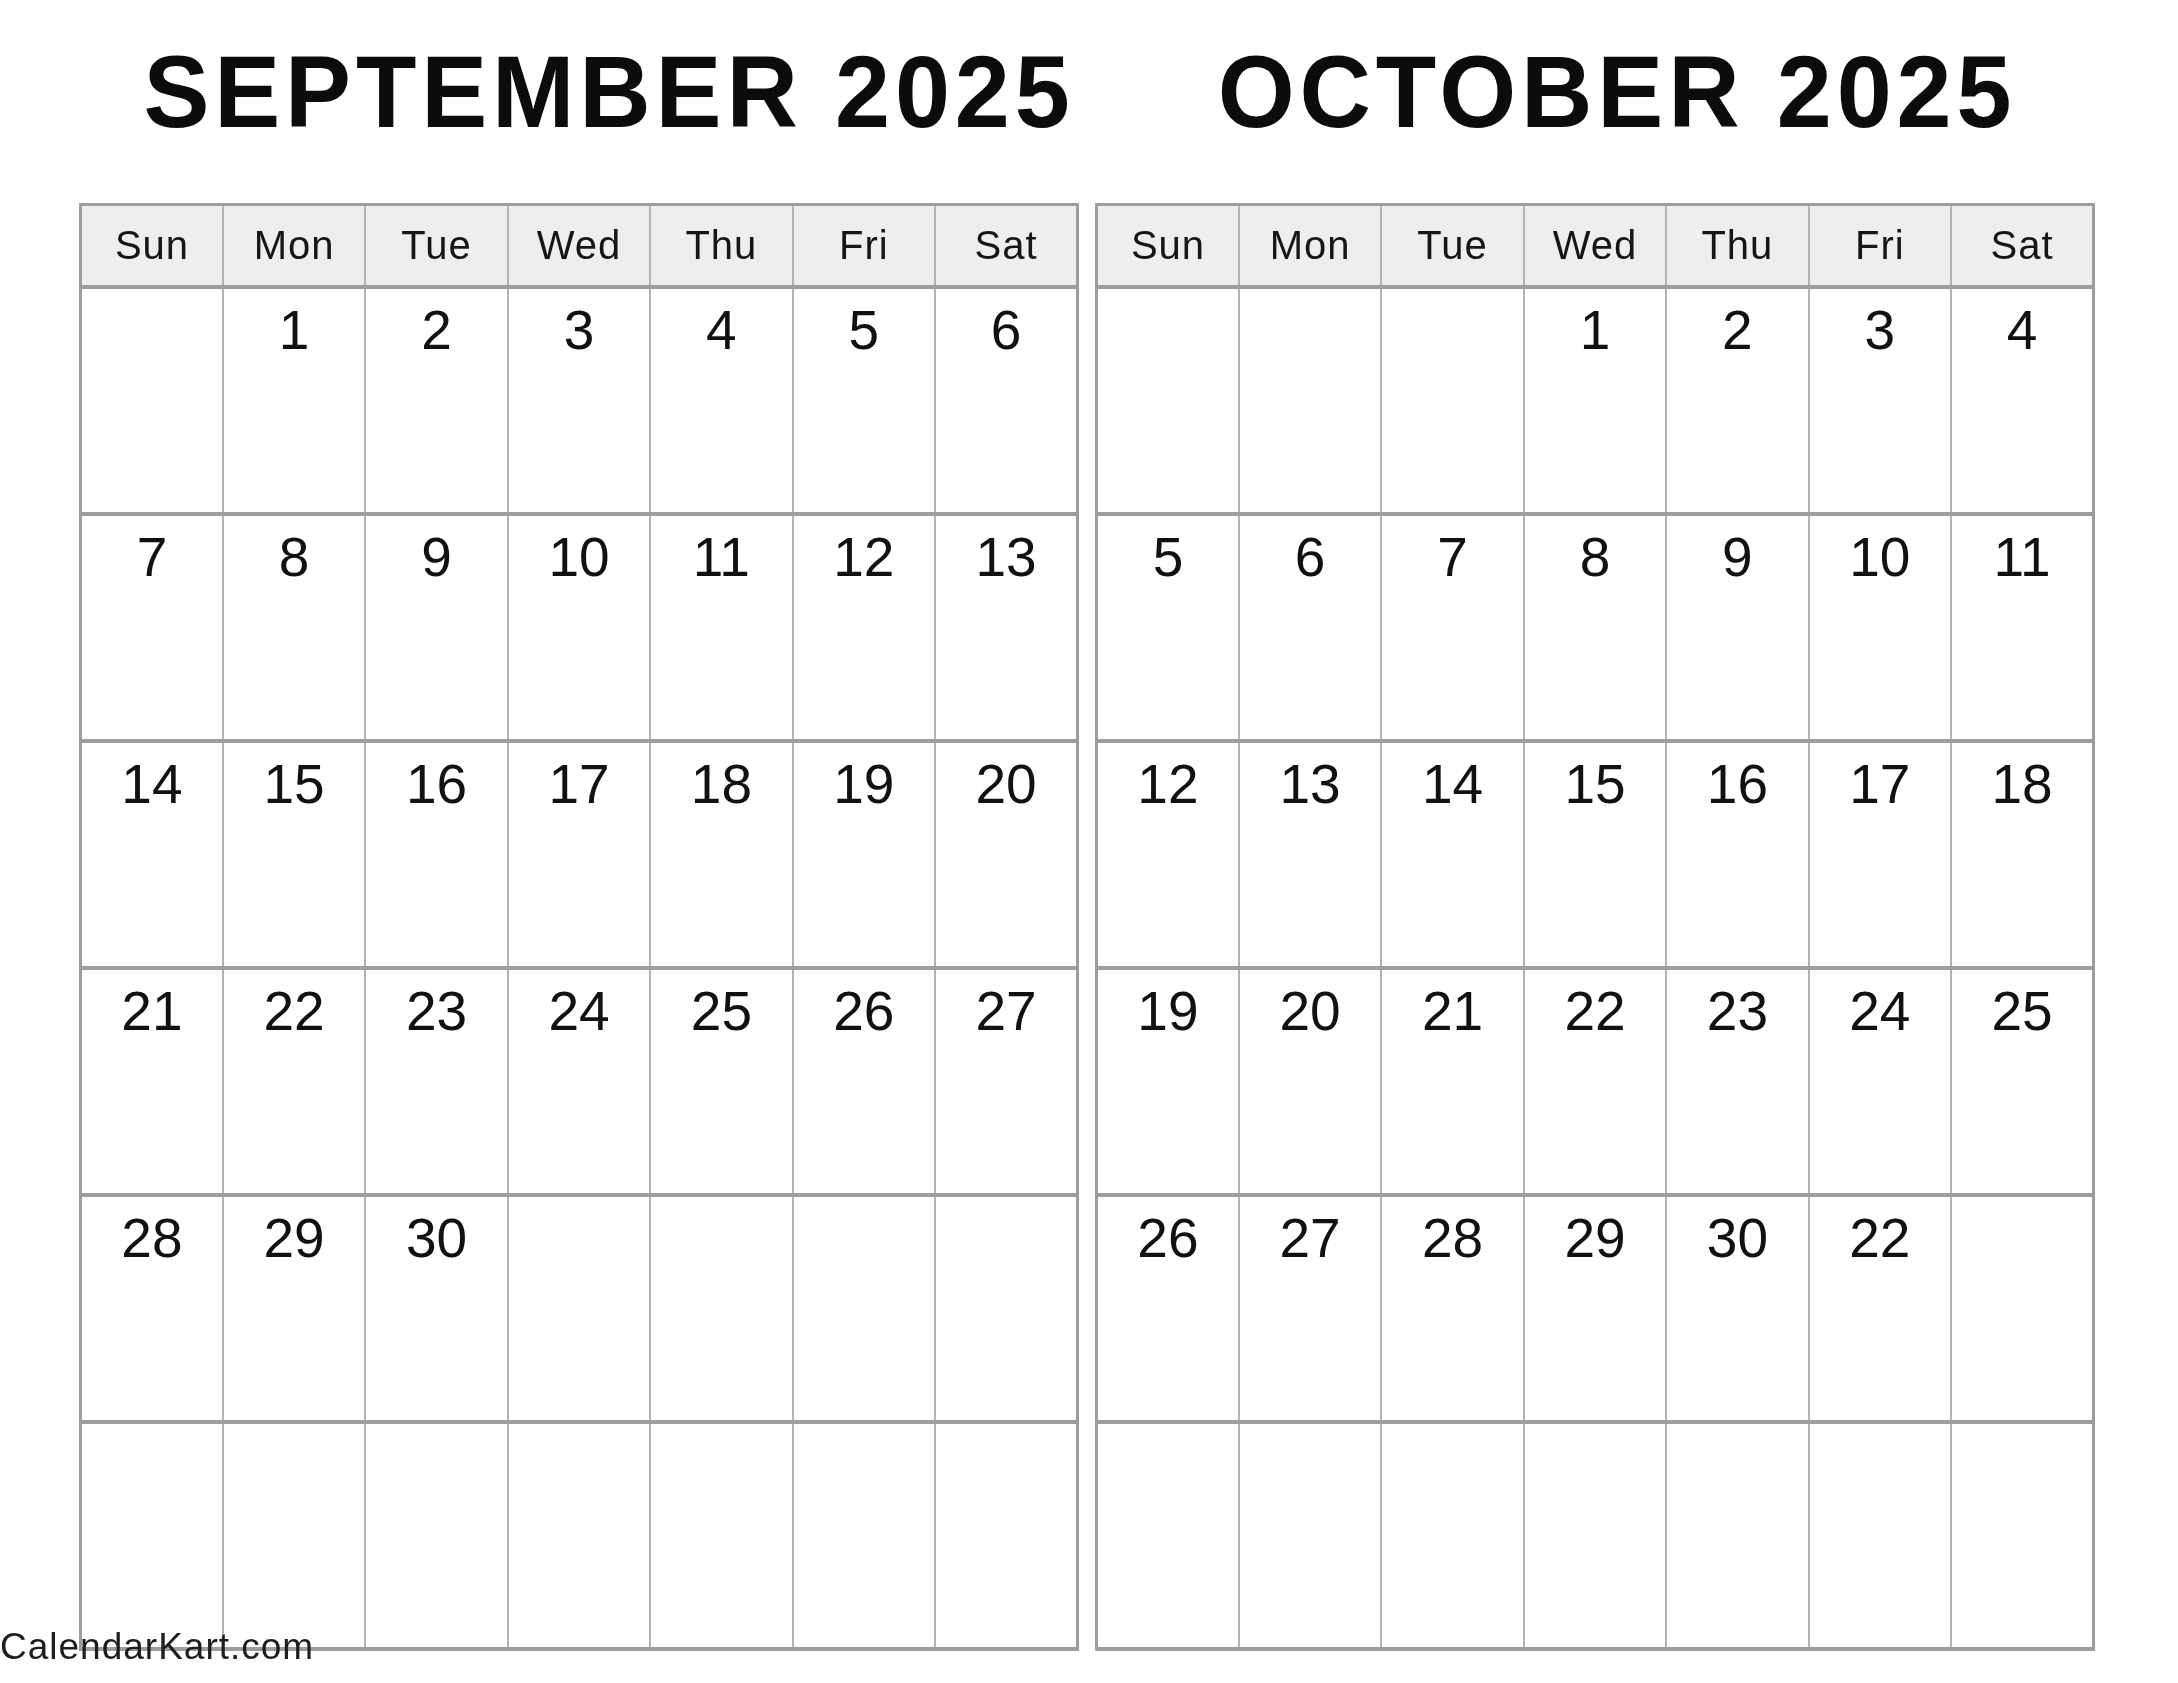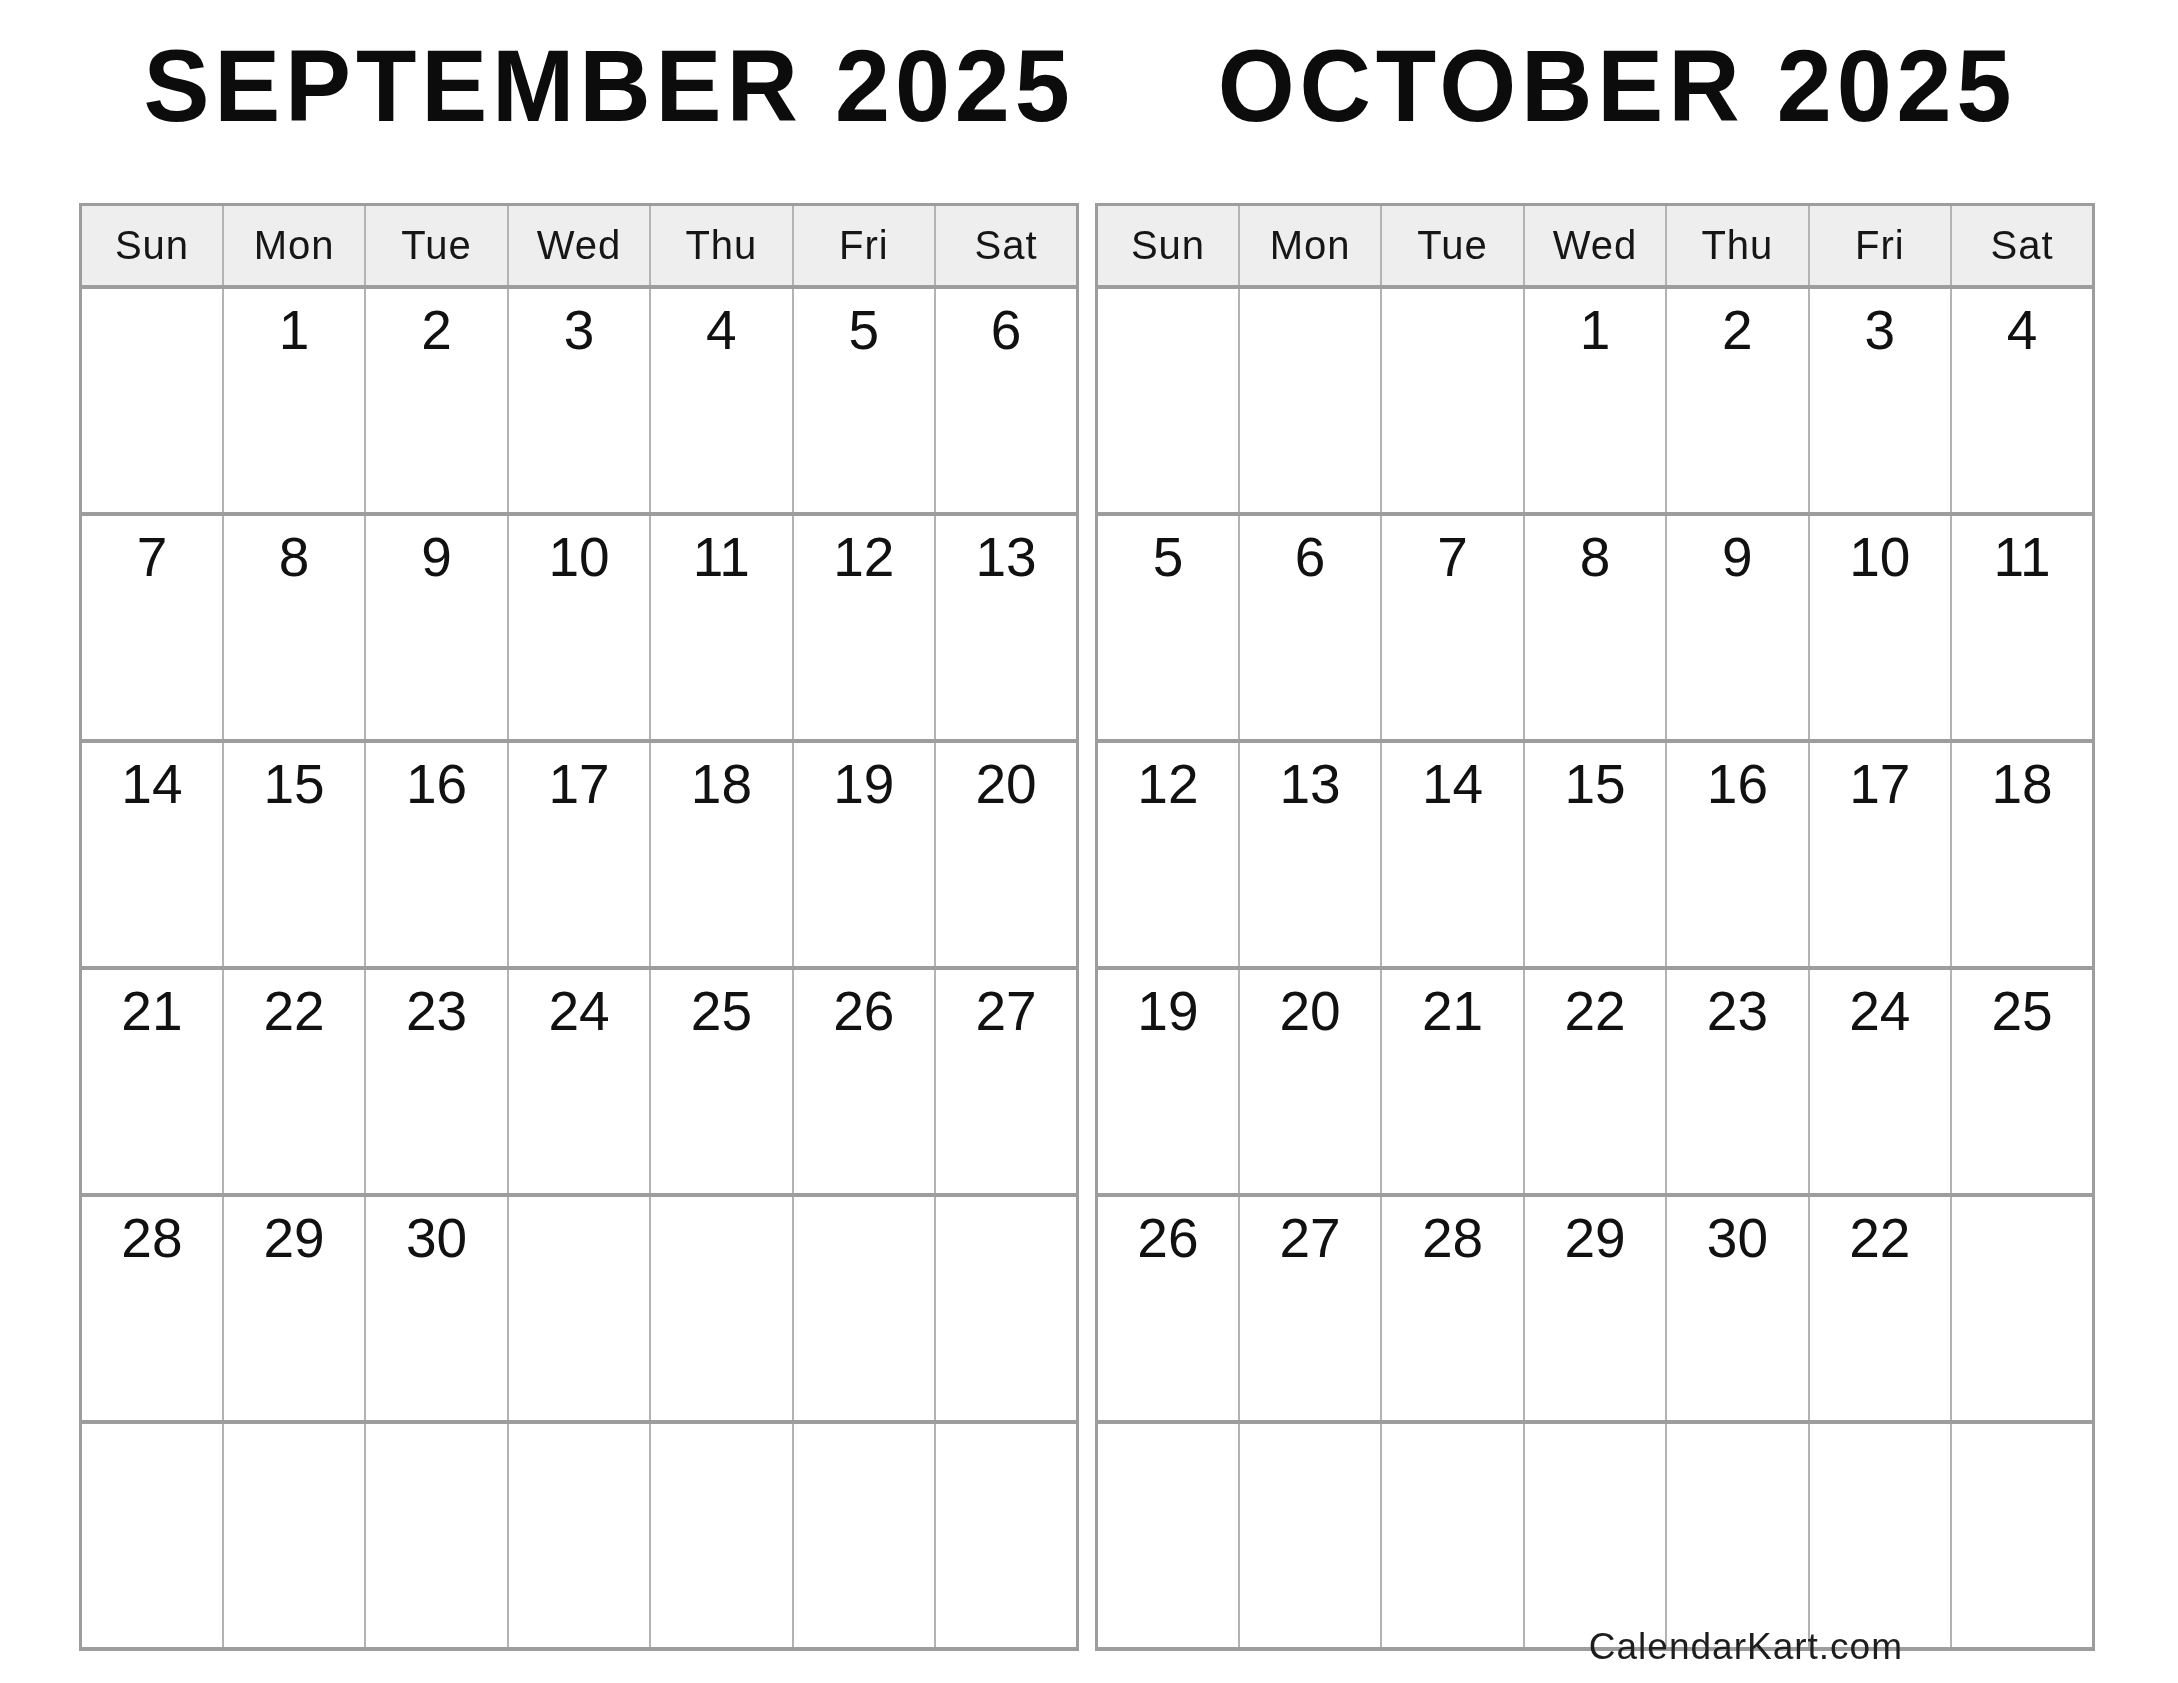--- a/index.html
+++ b/index.html
@@ -1,21 +1,21 @@
 <!DOCTYPE html>
 <html><head>
 <meta charset="utf-8">
 <style>
   html,body{margin:0;padding:0;}
   body{
     width:2178px;height:1683px;background:#ffffff;position:relative;overflow:hidden;
     font-family:"Liberation Sans", sans-serif;
   }
   .titles{
-    position:absolute;top:32px;left:79px;width:2016px;
+    position:absolute;top:38px;left:79px;width:2016px;
     display:grid;grid-template-columns:1fr 1fr;
   }
   .month-title{
     margin:0;text-align:center;font-size:102px;line-height:1.06;font-weight:700;
     letter-spacing:5px;color:#0c0c0c;white-space:nowrap;
     transform:translateX(26px) scaleX(0.97);transform-origin:center;
   }
   .grids{
     position:absolute;top:203px;left:79px;width:2016px;
     display:grid;grid-template-columns:1fr 1fr;column-gap:16px;
@@ -30,21 +30,21 @@
     border-top:3px solid #9d9d9d;border-bottom:4px solid #9d9d9d;
     text-align:center;vertical-align:middle;letter-spacing:1px;
   }
   table.cal td{
     height:213px;vertical-align:top;text-align:center;
     font-size:55px;color:#111111;padding-top:9px;
     border-left:2px solid #b3b3b3;border-right:2px solid #b3b3b3;
     border-top:4px solid #9d9d9d;border-bottom:4px solid #9d9d9d;
   }
   .site-credit{
-    position:absolute;top:1626px;left:0;width:1903px;text-align:right;
+    position:absolute;top:1626px;left:0;width:1903px;text-align:left;
     font-size:37px;color:#1d1d1d;letter-spacing:1px;
   }
 </style>
 </head>
 <body>
 
 <div class="page">
 
   <header class="titles">
     <h1 class="month-title">SEPTEMBER 2025</h1>

